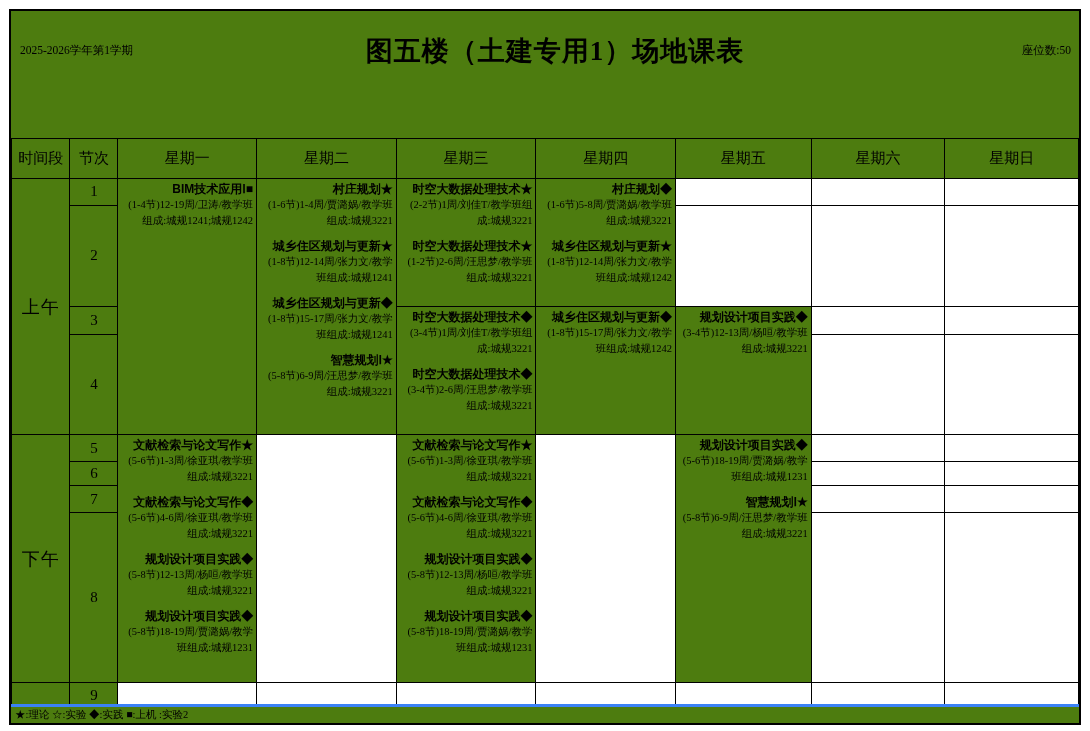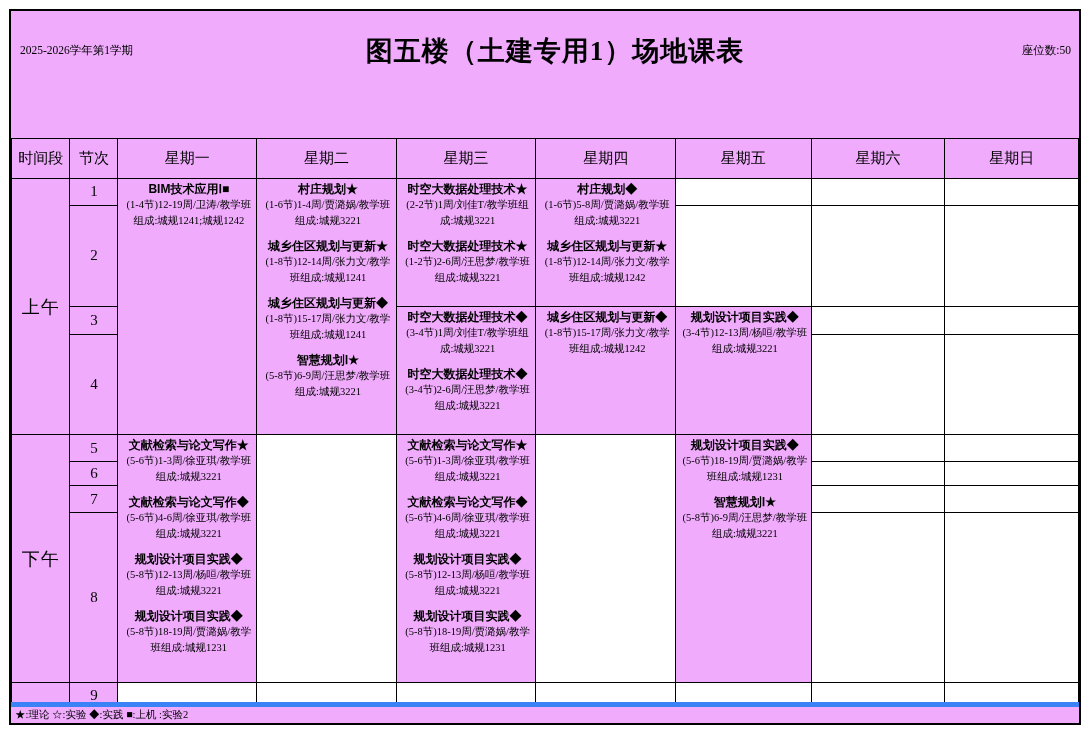--- a/index.html
+++ b/index.html
@@ -1,40 +1,40 @@
 <!DOCTYPE html>
 <html><head>
 <meta charset="utf-8">
 <style>
   html,body{margin:0;padding:0;background:#e8e8e8;}
   .page{width:1090px;height:731px;background:#ffffff;overflow:hidden;position:relative;
         font-family:"Liberation Serif",serif;color:#000;}
   .sheet{position:absolute;left:9px;top:9px;width:1068px;height:712px;border:2px solid #000;
-         display:flex;flex-direction:column;background:#f0abfc;}
+         display:flex;flex-direction:column;background:#4d7c0f;}
   .sheet-header{flex:none;height:79px;display:flex;align-items:center;padding:0 6px;}
   .hdr-left{flex:1;font-size:11.5px;text-align:left;padding-left:3px;}
   .hdr-title{flex:none;font-size:27px;font-weight:bold;letter-spacing:1px;
              font-family:"Liberation Serif",serif;margin-left:19px;}
   .hdr-right{flex:1;font-size:11.5px;text-align:right;padding-right:2px;}
   .grid-wrap{flex:1;overflow:hidden;margin-top:48px;}
   table{width:100%;height:100%;border-collapse:collapse;table-layout:fixed;}
   th,td{border:1px solid #000;padding:0;overflow:hidden;}
   th{font-weight:normal;font-size:15px;text-align:center;vertical-align:middle;}
   td.sec{font-size:18px;text-align:center;vertical-align:middle;letter-spacing:1px;}
   td.per{font-size:15px;text-align:center;vertical-align:middle;}
-  td.cc{vertical-align:top;text-align:center;padding:3px 3px 21px 6px;}
+  td.cc{vertical-align:top;text-align:right;padding:3px 3px 21px 6px;}
   td.ec{background:#fff;}
   .course{margin-bottom:11px;}
   .course:last-child{margin-bottom:0;}
   .course-title{font-family:"Liberation Sans",sans-serif;font-weight:bold;
                 font-size:12px;line-height:15px;}
   .course-detail{font-family:"Liberation Serif",serif;font-size:10.5px;line-height:15.5px;
                  word-break:break-all;}
   .legend{flex:none;height:16px;font-size:10.5px;line-height:15px;padding-left:4px;
-          border-top:5px solid #3b82f6;}
+          border-top:3px solid #3b82f6;}
 </style>
 </head>
 <body>
 
 <div class="page">
   <div class="sheet">
 
     <div class="sheet-header">
       <div class="hdr-left">2025-2026学年第1学期</div>
       <div class="hdr-title">图五楼（土建专用1）场地课表</div>

